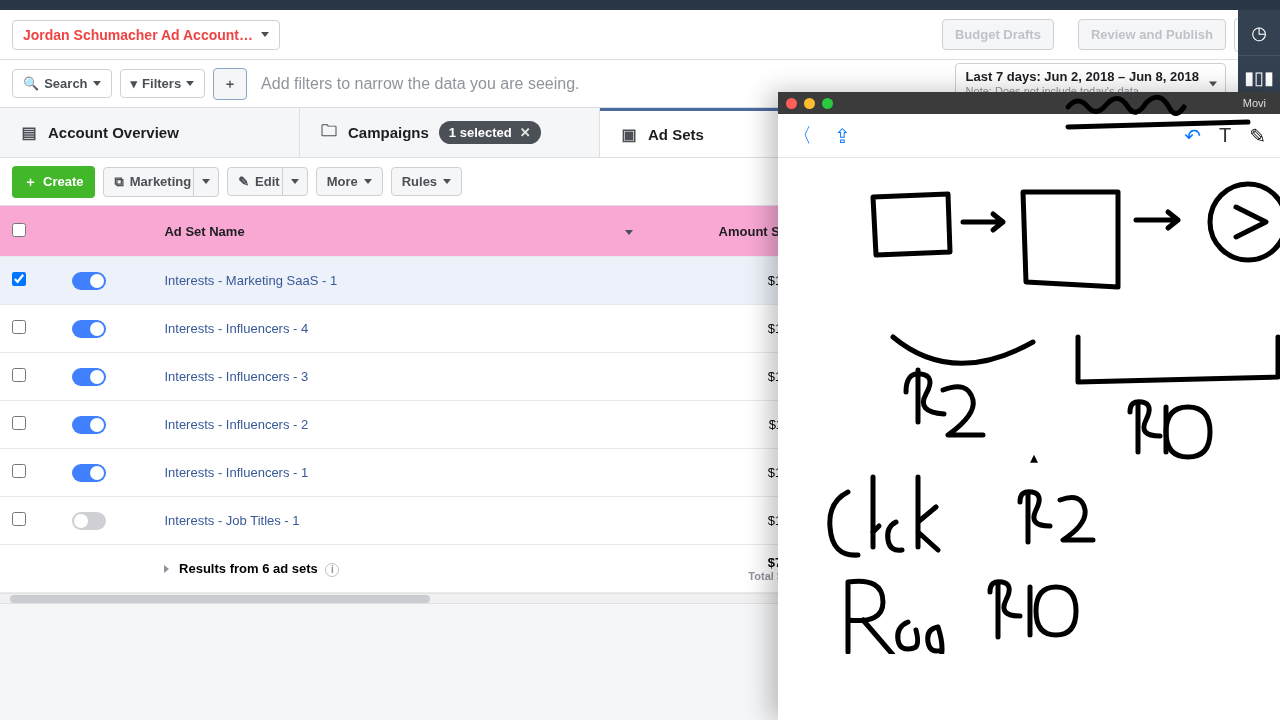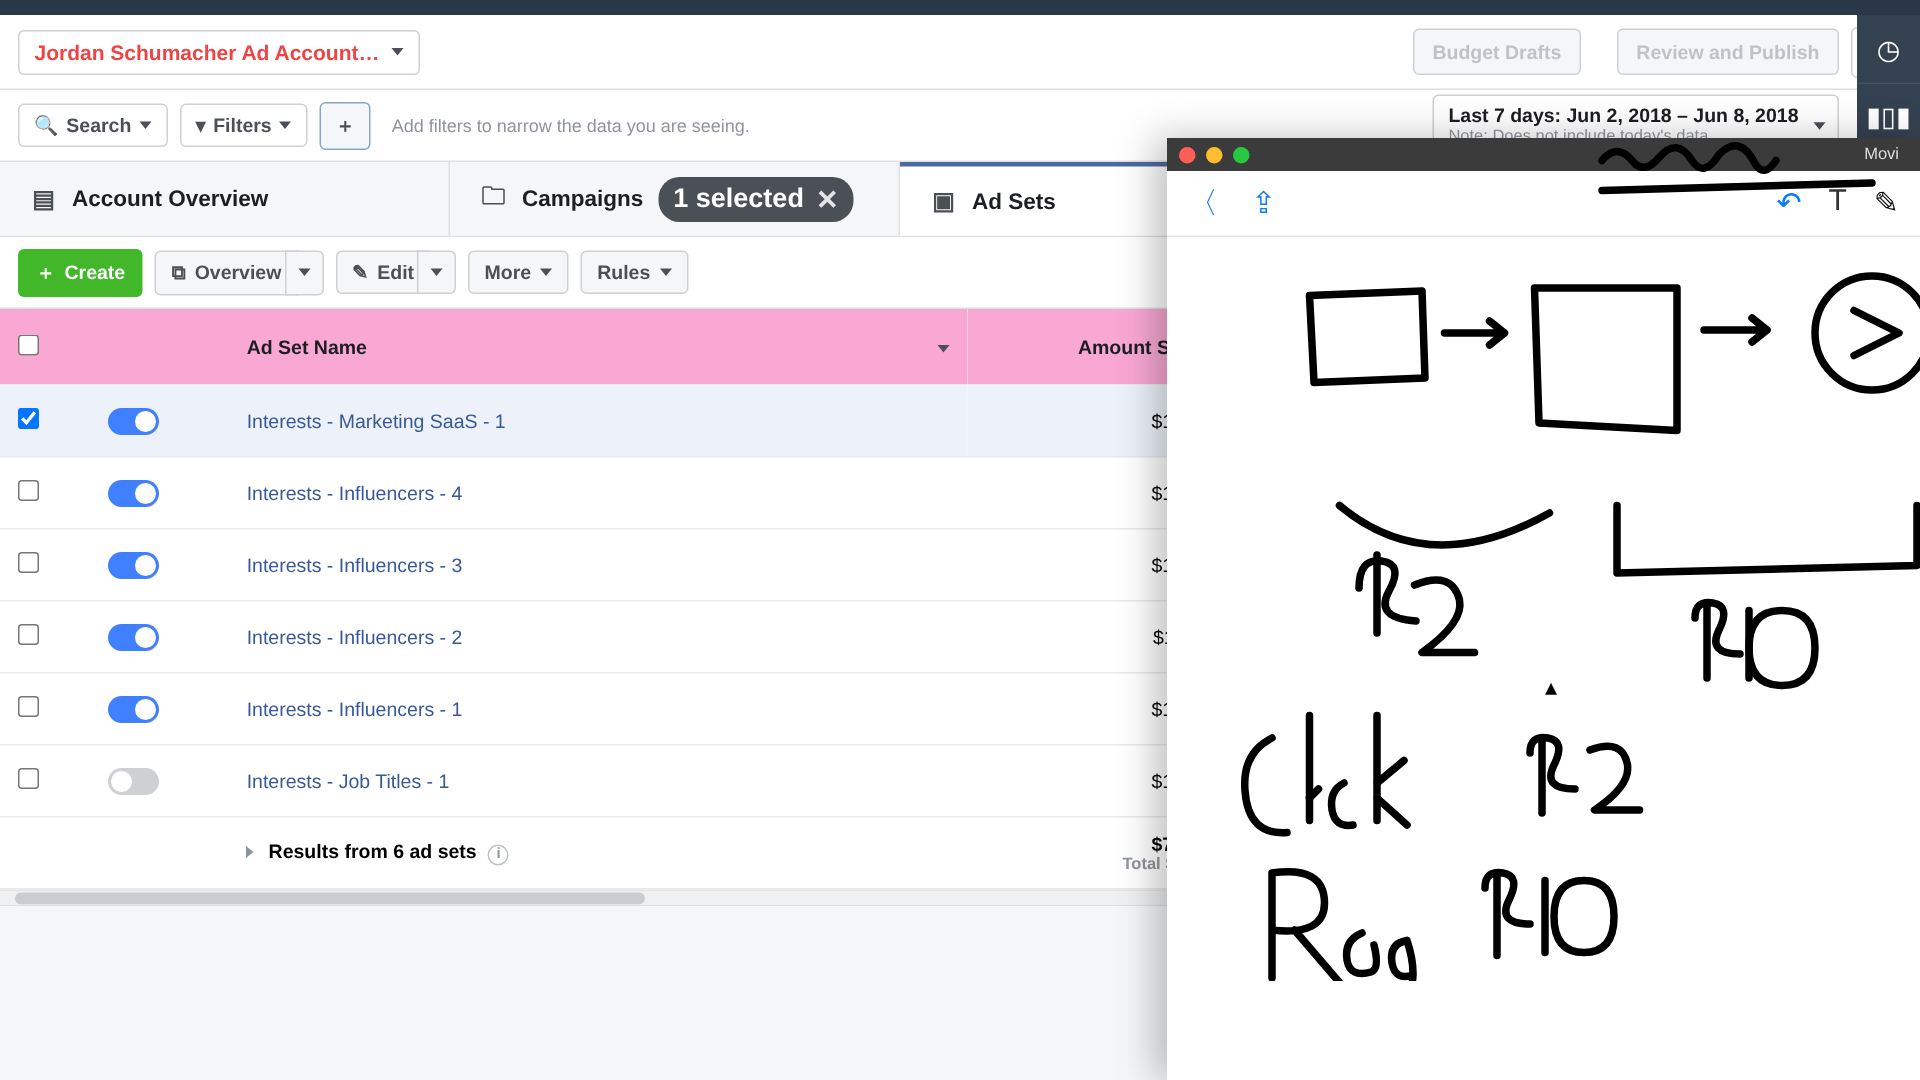--- a/index.html
+++ b/index.html
@@ -36,35 +36,35 @@
 .toolbar-row {
   background: #fff; border-bottom: 1px solid #dddfe2;
   display: flex; align-items: center; padding: 8px 12px; gap: 8px; height: 48px;
 }
 .tool-btn {
   border: 1px solid #ced0d4; border-radius: 4px; background: #fff;
   padding: 6px 10px; font-size: 13px; font-weight: 600; color: #4b4f56;
   display: flex; align-items: center; gap: 5px; cursor: pointer;
 }
 .tool-btn.add { width: 34px; justify-content: center; background:#f5f6f7; border-color:#8aa5c6; color:#4b4f56; }
-.filter-hint { font-size: 12px; color: #90949c; margin-left: 6px; }
+.filter-hint { font-size: 16px; color: #90949c; margin-left: 6px; }
 .date-sel { border:1px solid #ced0d4; border-radius:4px; padding:5px 26px 5px 10px; font-size:13px; line-height:1.25; position:relative; }
 .date-sel .main { font-weight:600; color:#1c1e21; }
 .date-sel .sub { font-size:11px; color:#90949c; }
 .date-sel .caret { position:absolute; right:8px; top:50%; transform:translateY(-50%); }
 
 .level-tabs { display:flex; background:#fff; border-bottom:1px solid #dddfe2; height:50px; }
 .level-tab {
   border-right:1px solid #dddfe2; display:flex; align-items:center; gap:10px;
   padding:0 20px; font-size:15px; font-weight:600; color:#1c1e21; position:relative; cursor:pointer;
 }
 .level-tab.active { background:#fff; border-top:3px solid #4b6aa0; }
 .level-tab:not(.active) { background:#f5f6f7; }
 .pill {
-  background:#4b4f56; color:#fff; border-radius:14px; font-size:18px; padding:4px 10px;
+  background:#4b4f56; color:#fff; border-radius:14px; font-size:13px; padding:4px 10px;
   display:flex; align-items:center; gap:8px;
 }
 .pill .x { cursor:pointer; opacity:.85; }
 .tab-ico { width:18px; height:18px; display:flex; align-items:center; justify-content:center; }
 .lvl-icon { font-size:16px; color:#4b4f56; }
 
 .action-row {
   background:#fff; border-bottom:1px solid #dddfe2; display:flex; align-items:center;
   padding:8px 12px; gap:8px; height:48px;
 }
@@ -185,21 +185,21 @@
 </div>
 
 <div class="action-row">
   <button class="btn-green">
     <span>＋</span>
     <span>Create</span>
   </button>
   <div style="display:flex">
     <button class="btn-act" style="border-top-right-radius:0;border-bottom-right-radius:0">
       <span>⧉</span>
-      <span>Overview</span>
+      <span>Marketing</span>
     </button>
     <button class="btn-act btn-split">
         <span class="caret-dn"></span>
       </button>
   </div>
   <div style="display:flex">
     <button class="btn-act" style="border-top-right-radius:0;border-bottom-right-radius:0">
       <span>✎</span>
       <span>Edit</span>
     </button>

